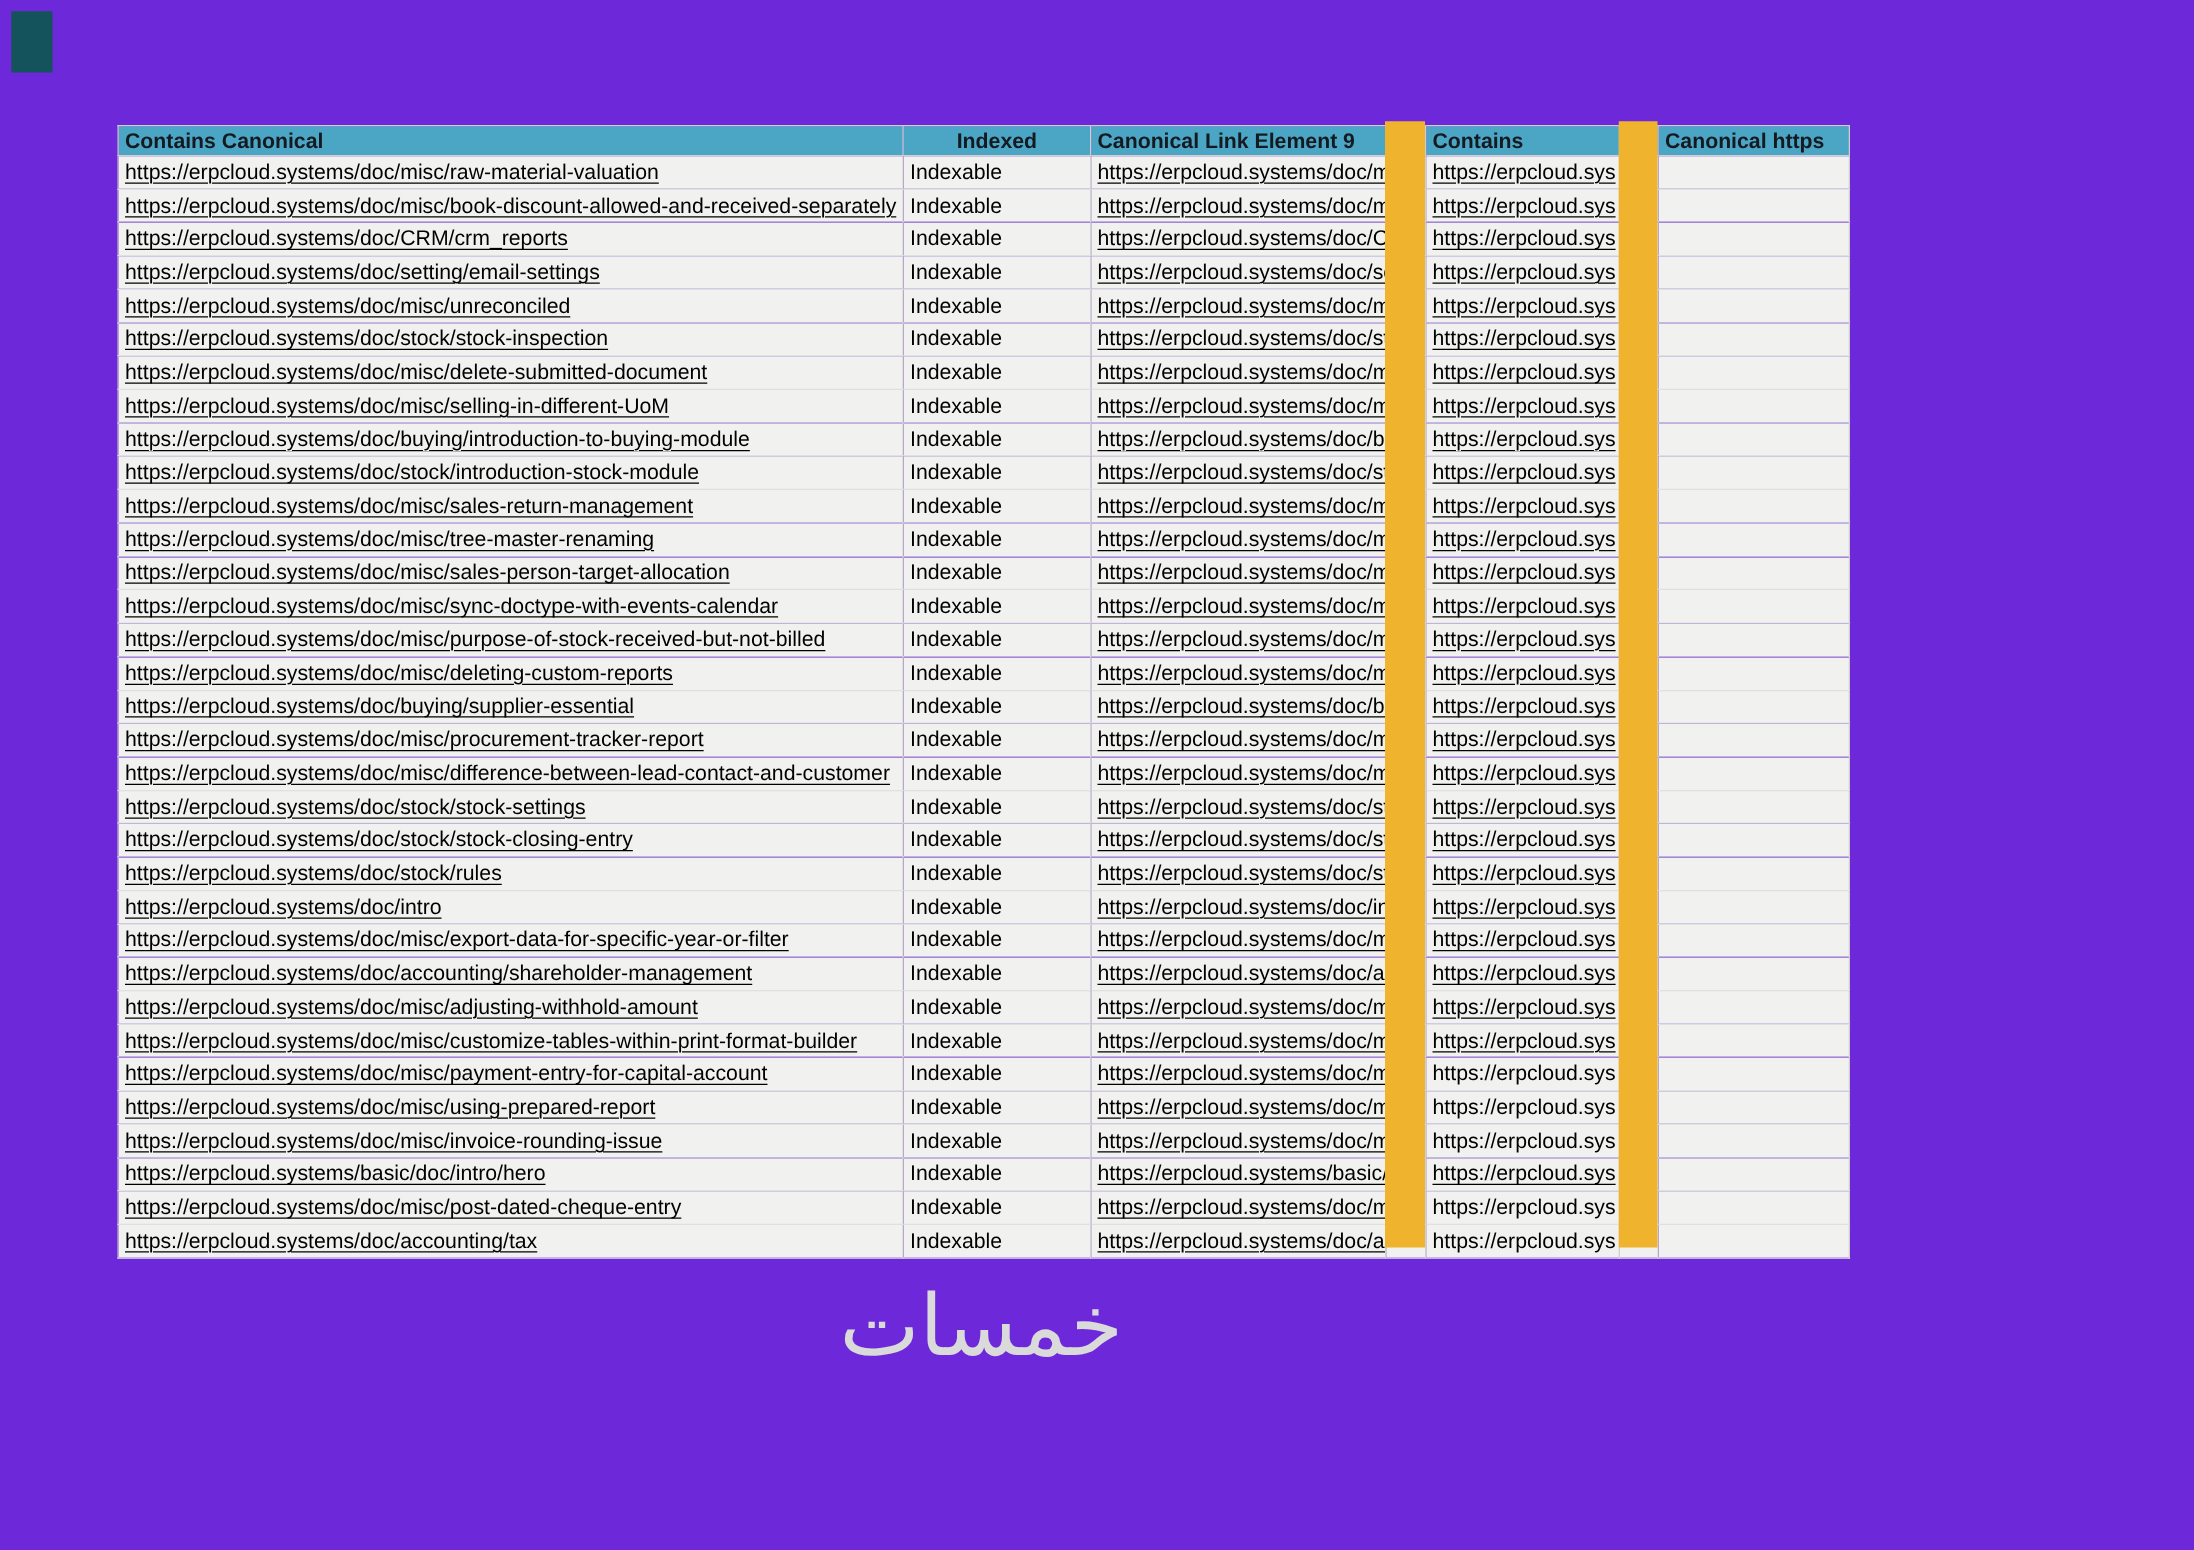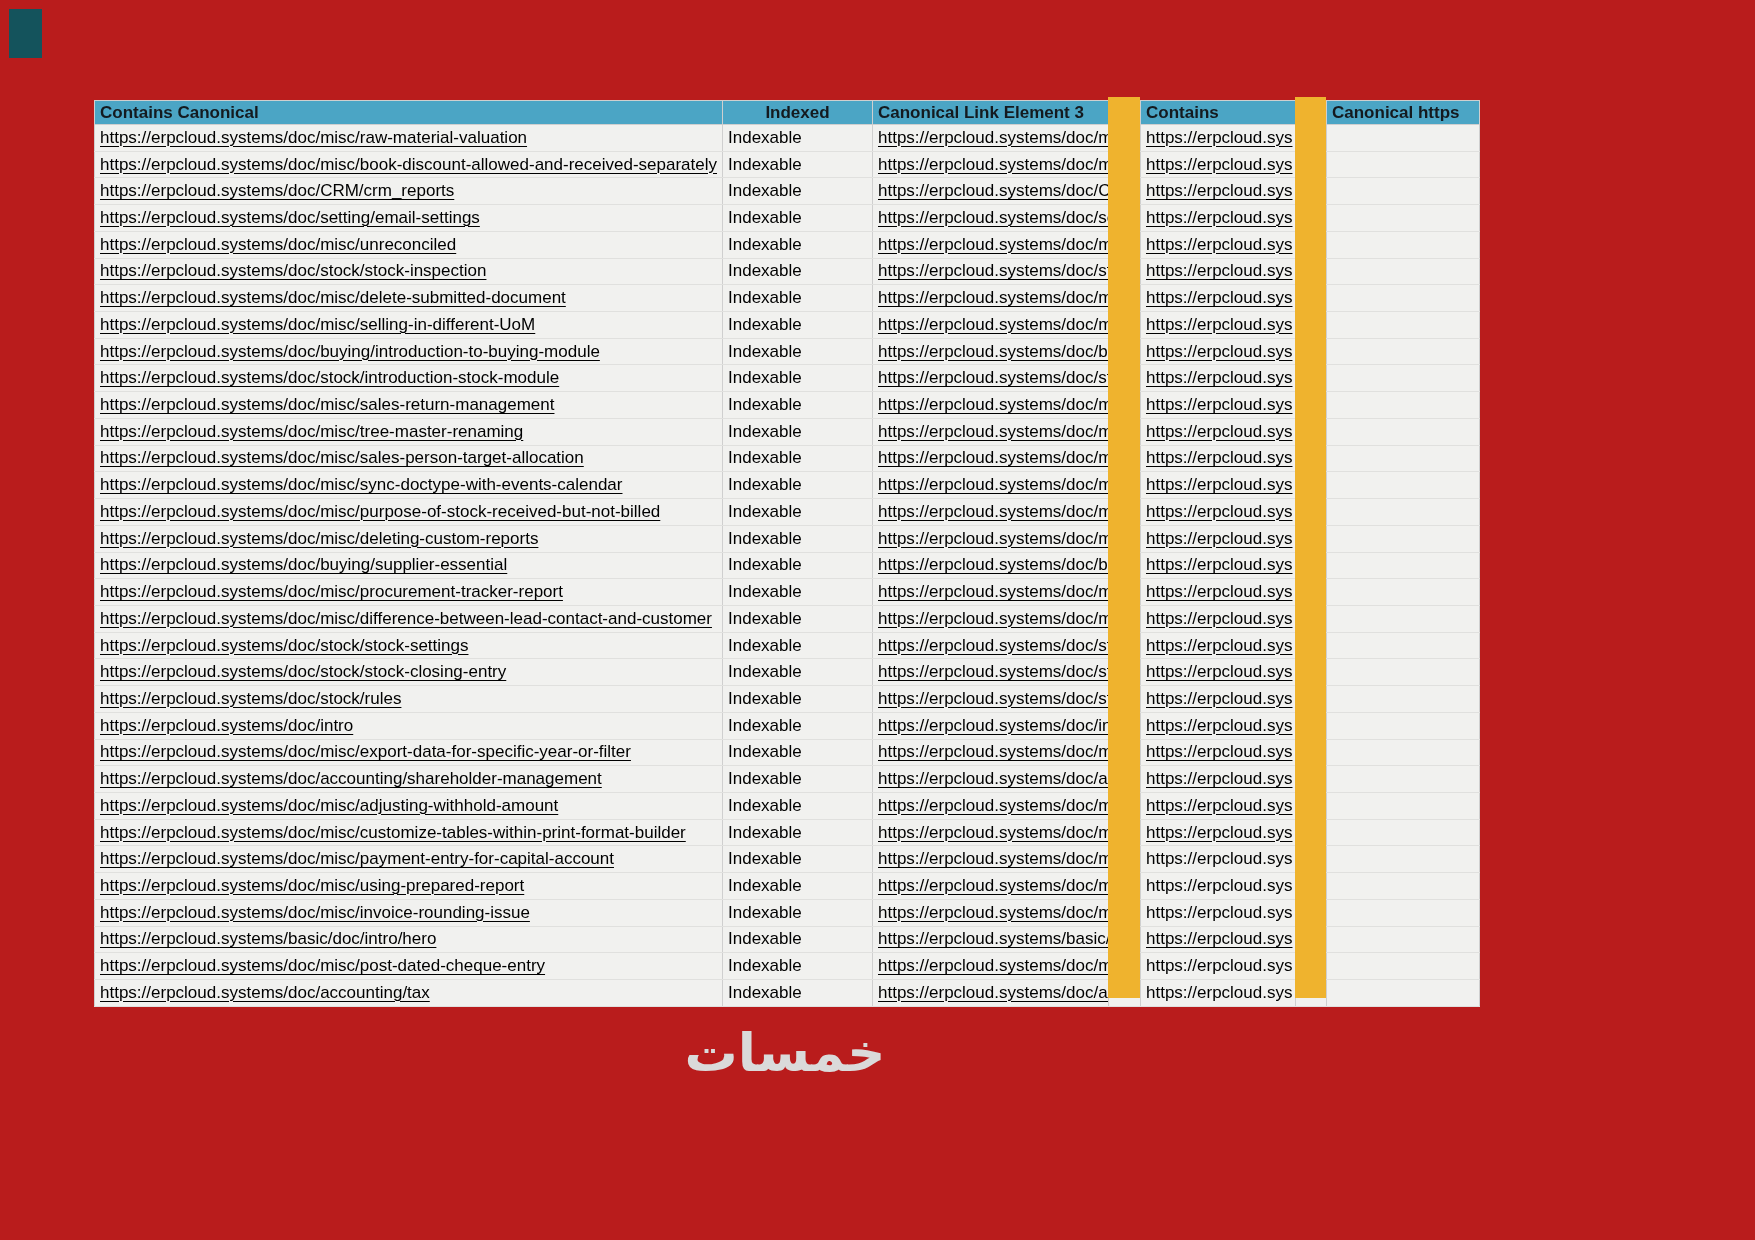--- a/index.html
+++ b/index.html
@@ -1,21 +1,21 @@
 <!DOCTYPE html>
 <html style="--header-bg: #4BA5C5; --header-text: #141A1F; --highlight: #EFB32E; --row-bg: #F1F1EF; --grid-vertical: #CFCFCF; --grid-horizontal: #E0E0DE; --link-text: #000000; --corner-mark: #14535C; --watermark: #DADADA;"><head>
 <meta charset="utf-8">
 <style>
   html, body { margin: 0; padding: 0; }
   body { font-family: "Liberation Sans", "DejaVu Sans", sans-serif; }
   .page {
     position: relative;
     width: 1755px;
     height: 1240px;
-    background: #b91c1c;
+    background: #6d28d9;
     overflow: hidden;
   }
   .corner-mark {
     position: absolute;
     left: 9px; top: 9px;
     width: 33px; height: 49px;
     background: var(--corner-mark, #14535C);
   }
   table.sheet {
     position: absolute;
@@ -64,22 +64,22 @@
   }
   .hl1 { left: 1108px; width: 32px; }
   .hl2 { left: 1295px; width: 31px; }
   .watermark {
     position: absolute;
     left: 645px; top: 1022px;
     width: 280px;
     text-align: center;
     direction: rtl;
     font-family: "DejaVu Sans", sans-serif;
-    font-weight: bold;
-    font-size: 53px;
+    font-weight: normal;
+    font-size: 68px;
     color: var(--watermark, #DADADA);
     letter-spacing: 2px;
   }
 </style>
 </head>
 <body>
 
 <div class="page">
 
   <div class="corner-mark"></div>
@@ -91,21 +91,21 @@
       <col style="width:236px">
       <col style="width:32px">
       <col style="width:155px">
       <col style="width:31px">
       <col style="width:153px">
     </colgroup>
     <thead>
       <tr>
         <th>Contains Canonical</th>
         <th class="h-center">Indexed</th>
-        <th>Canonical Link Element 3</th>
+        <th>Canonical Link Element 9</th>
         <th></th>
         <th>Contains</th>
         <th></th>
         <th>Canonical https</th>
       </tr>
     </thead>
     <tbody id="rows">
         <tr>
     <td class="link">https://erpcloud.systems/doc/misc/raw-material-valuation</td>
     <td>Indexable</td>

